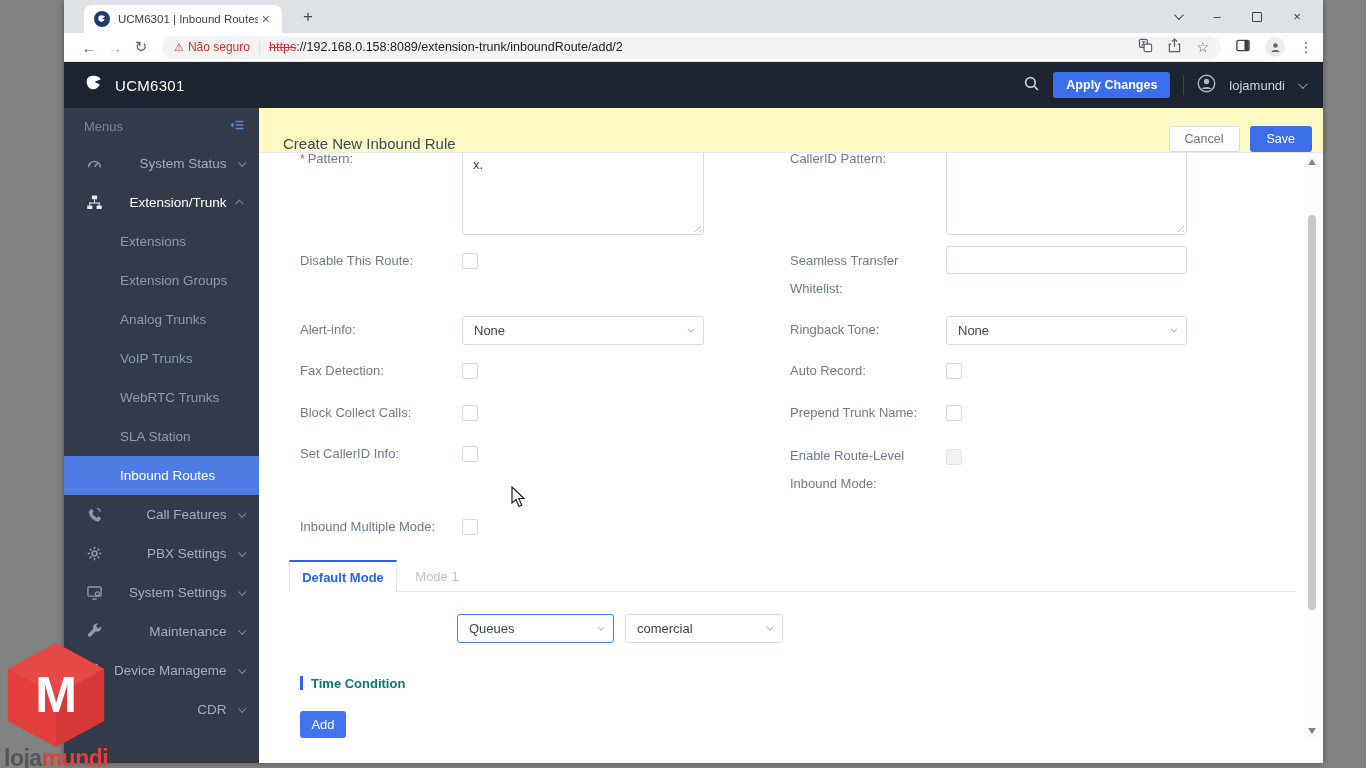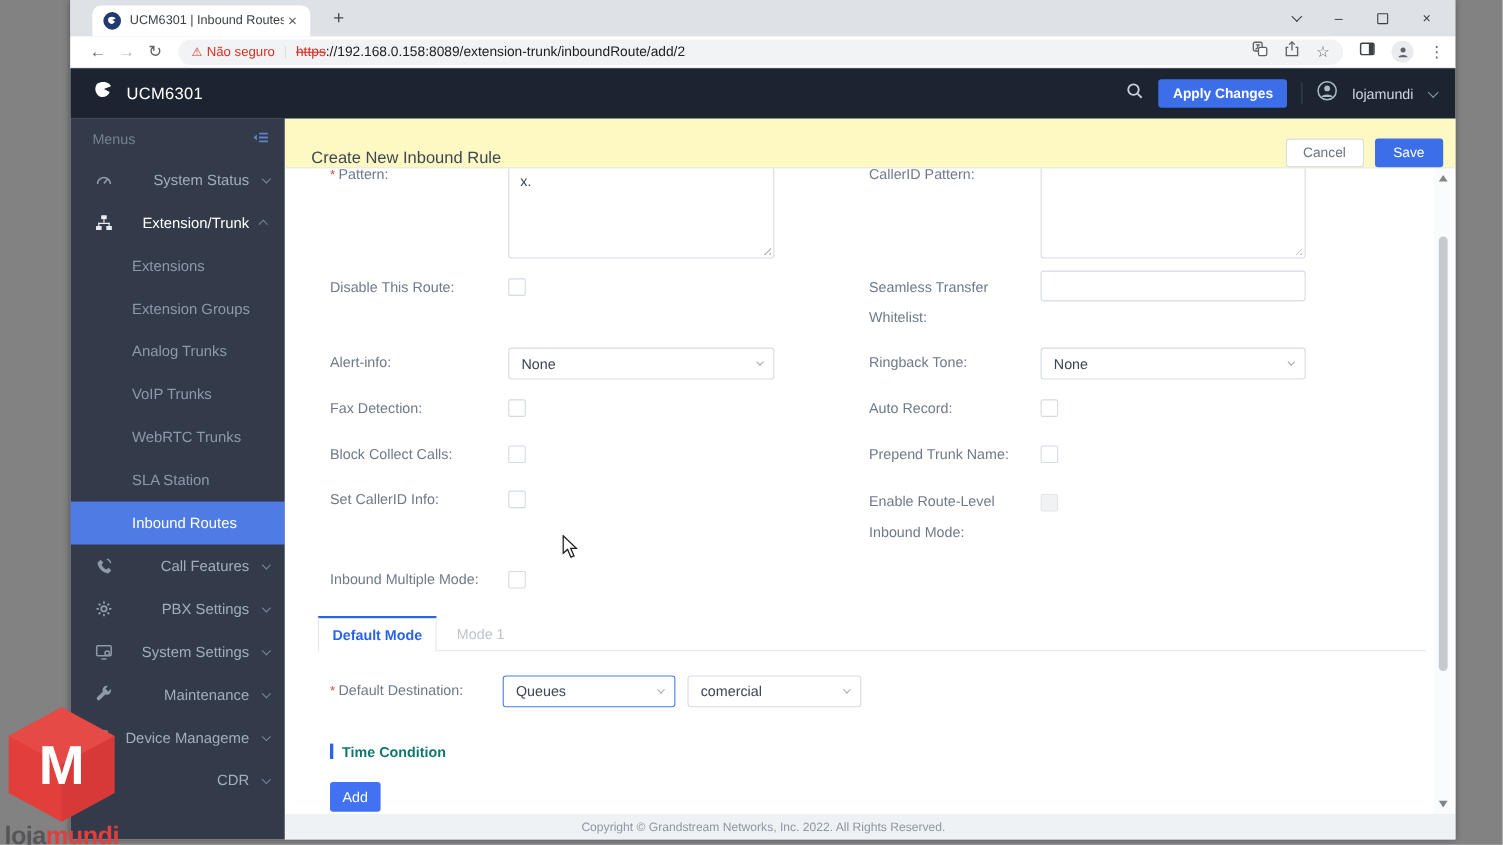--- a/index.html
+++ b/index.html
@@ -401,21 +401,20 @@
         <input type="checkbox" class="cb" style="left: 687px; top: 296px;" disabled="">
 
         <div class="flabel" style="left:41px; top:360px;">Inbound Multiple Mode:</div>
         <input type="checkbox" class="cb" style="left: 203px; top: 366px;">
 
         <div class="tabstrip" style="left:30px; top:407px; width:1007px; height:32px;">
           <div class="mtab active" style="left:0; width:108px;">Default Mode</div>
           <div class="mtab inactive" style="left:108px; width:80px;">Mode 1</div>
         </div>
 
-        <div class="flabel" style="left:41px; top:461px; width:160px;"><span class="req">*</span><span>Default Destination:</span></div>
         <div class="select focused" style="left:198px; top:461px; width:157px;">
           <span class="sval">Queues</span>
             <span class="chev down"></span>
         </div>
         <div class="select" style="left:366px; top:461px; width:158px;">
           <span class="sval">comercial</span>
             <span class="chev down"></span>
         </div>
 
         <div class="sec-title" style="left:41px; top:516px;">
@@ -424,23 +423,20 @@
         </div>
         <button class="btn-add" style="left:41px; top:558px; width:46px; height:27px;">Add</button>
       </div>
 
       <div class="scrollbar">
         <span class="sb-arrow sb-up"></span>
         <span class="sb-thumb"></span>
         <span class="sb-arrow sb-down"></span>
       </div>
 
-      <div class="content-footer">
-        <span class="copyright">Copyright © Grandstream Networks, Inc. 2022. All Rights Reserved.</span>
-      </div>
     </div>
   </div>
 </div>
 
 <div class="watermark">
   <svg width="104" height="104" viewBox="0 0 100 108">
     <polygon points="50,0 100,27 100,81 50,108 0,81 0,27" fill="#e23f3c"></polygon>
     <polygon points="50,0 100,27 50,54 0,27" fill="#e95450" opacity="0.55"></polygon>
     <polygon points="100,27 100,81 50,108 50,54" fill="#c83431" opacity="0.45"></polygon>
     <text x="50" y="72" text-anchor="middle" font-family="Liberation Sans, sans-serif" font-size="52" font-weight="bold" fill="#ffffff">M</text>

